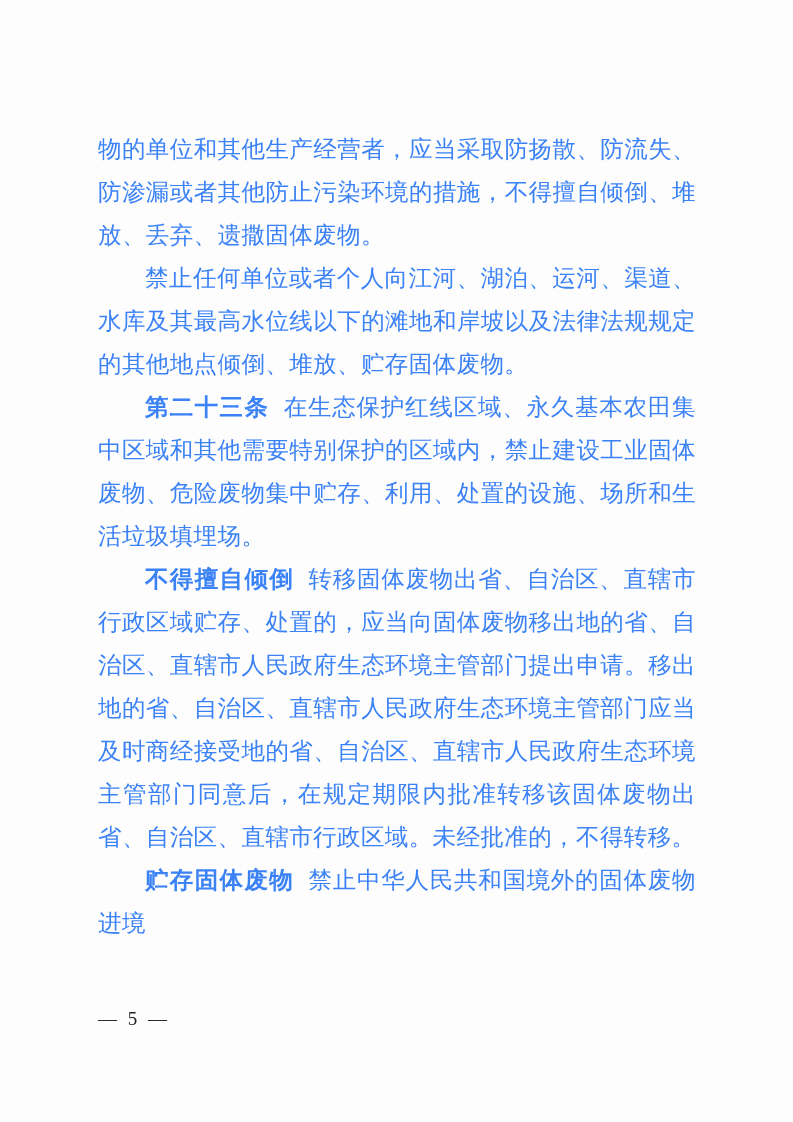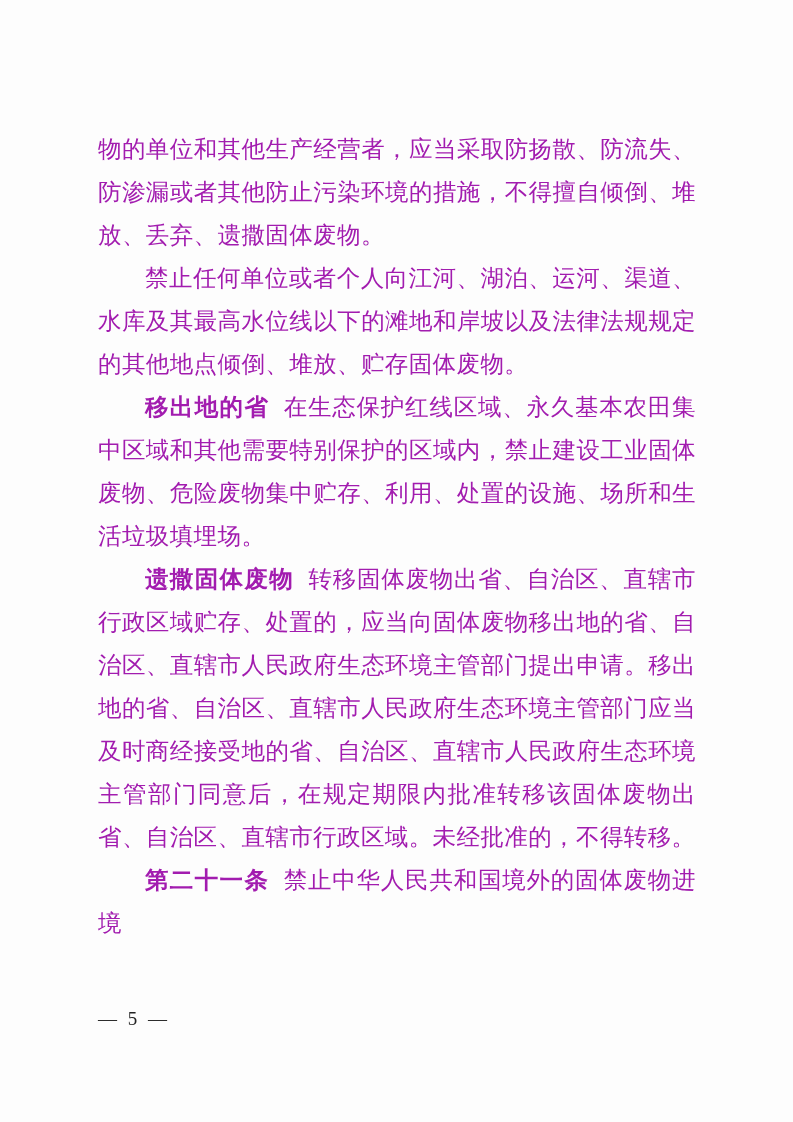--- a/index.html
+++ b/index.html
@@ -29,21 +29,21 @@
     top: 128px;
     width: 598px;
   }
   p.para {
     margin: 0 0 0 0;
     font-size: 23.5px;
     line-height: 43px;
     text-align: justify;
     text-justify: inter-ideograph;
     letter-spacing: 0.4px;
-    color: #a21caf;
+    color: #3b82f6;
     font-family: "Liberation Serif", "DejaVu Serif", serif;
   }
   p.indent {
     text-indent: 47px;
     font-family: Liberation Serif, serif;
   }
   .artno {
     font-weight: bold;
     letter-spacing: 1px;
   }
@@ -68,28 +68,28 @@
 
     <p class="para">
       <span>物的单位和其他生产经营者，应当采取防扬散、防流失、防渗漏或者其他防止污染环境的措施，不得擅自倾倒、堆放、丢弃、遗撒固体废物。</span>
     </p>
 
     <p class="para indent">
       <span>禁止任何单位或者个人向江河、湖泊、运河、渠道、水库及其最高水位线以下的滩地和岸坡以及法律法规规定的其他地点倾倒、堆放、贮存固体废物。</span>
     </p>
 
     <p class="para indent">
-      <span class="artno">移出地的省</span><span class="artgap"></span><span>在生态保护红线区域、永久基本农田集中区域和其他需要特别保护的区域内，禁止建设工业固体废物、危险废物集中贮存、利用、处置的设施、场所和生活垃圾填埋场。</span>
+      <span class="artno">第二十三条</span><span class="artgap"></span><span>在生态保护红线区域、永久基本农田集中区域和其他需要特别保护的区域内，禁止建设工业固体废物、危险废物集中贮存、利用、处置的设施、场所和生活垃圾填埋场。</span>
     </p>
 
     <p class="para indent">
-      <span class="artno">遗撒固体废物</span><span class="artgap"></span><span>转移固体废物出省、自治区、直辖市行政区域贮存、处置的，应当向固体废物移出地的省、自治区、直辖市人民政府生态环境主管部门提出申请。移出地的省、自治区、直辖市人民政府生态环境主管部门应当及时商经接受地的省、自治区、直辖市人民政府生态环境主管部门同意后，在规定期限内批准转移该固体废物出省、自治区、直辖市行政区域。未经批准的，不得转移。</span>
+      <span class="artno">不得擅自倾倒</span><span class="artgap"></span><span>转移固体废物出省、自治区、直辖市行政区域贮存、处置的，应当向固体废物移出地的省、自治区、直辖市人民政府生态环境主管部门提出申请。移出地的省、自治区、直辖市人民政府生态环境主管部门应当及时商经接受地的省、自治区、直辖市人民政府生态环境主管部门同意后，在规定期限内批准转移该固体废物出省、自治区、直辖市行政区域。未经批准的，不得转移。</span>
     </p>
 
 
     <p class="para indent">
-      <span class="artno">第二十一条</span><span class="artgap"></span><span>禁止中华人民共和国境外的固体废物进境</span>
+      <span class="artno">贮存固体废物</span><span class="artgap"></span><span>禁止中华人民共和国境外的固体废物进境</span>
     </p>
 
   </div>
 
   <div class="pagenum-left">— 5 —</div>
 </div>
 
 </body></html>

